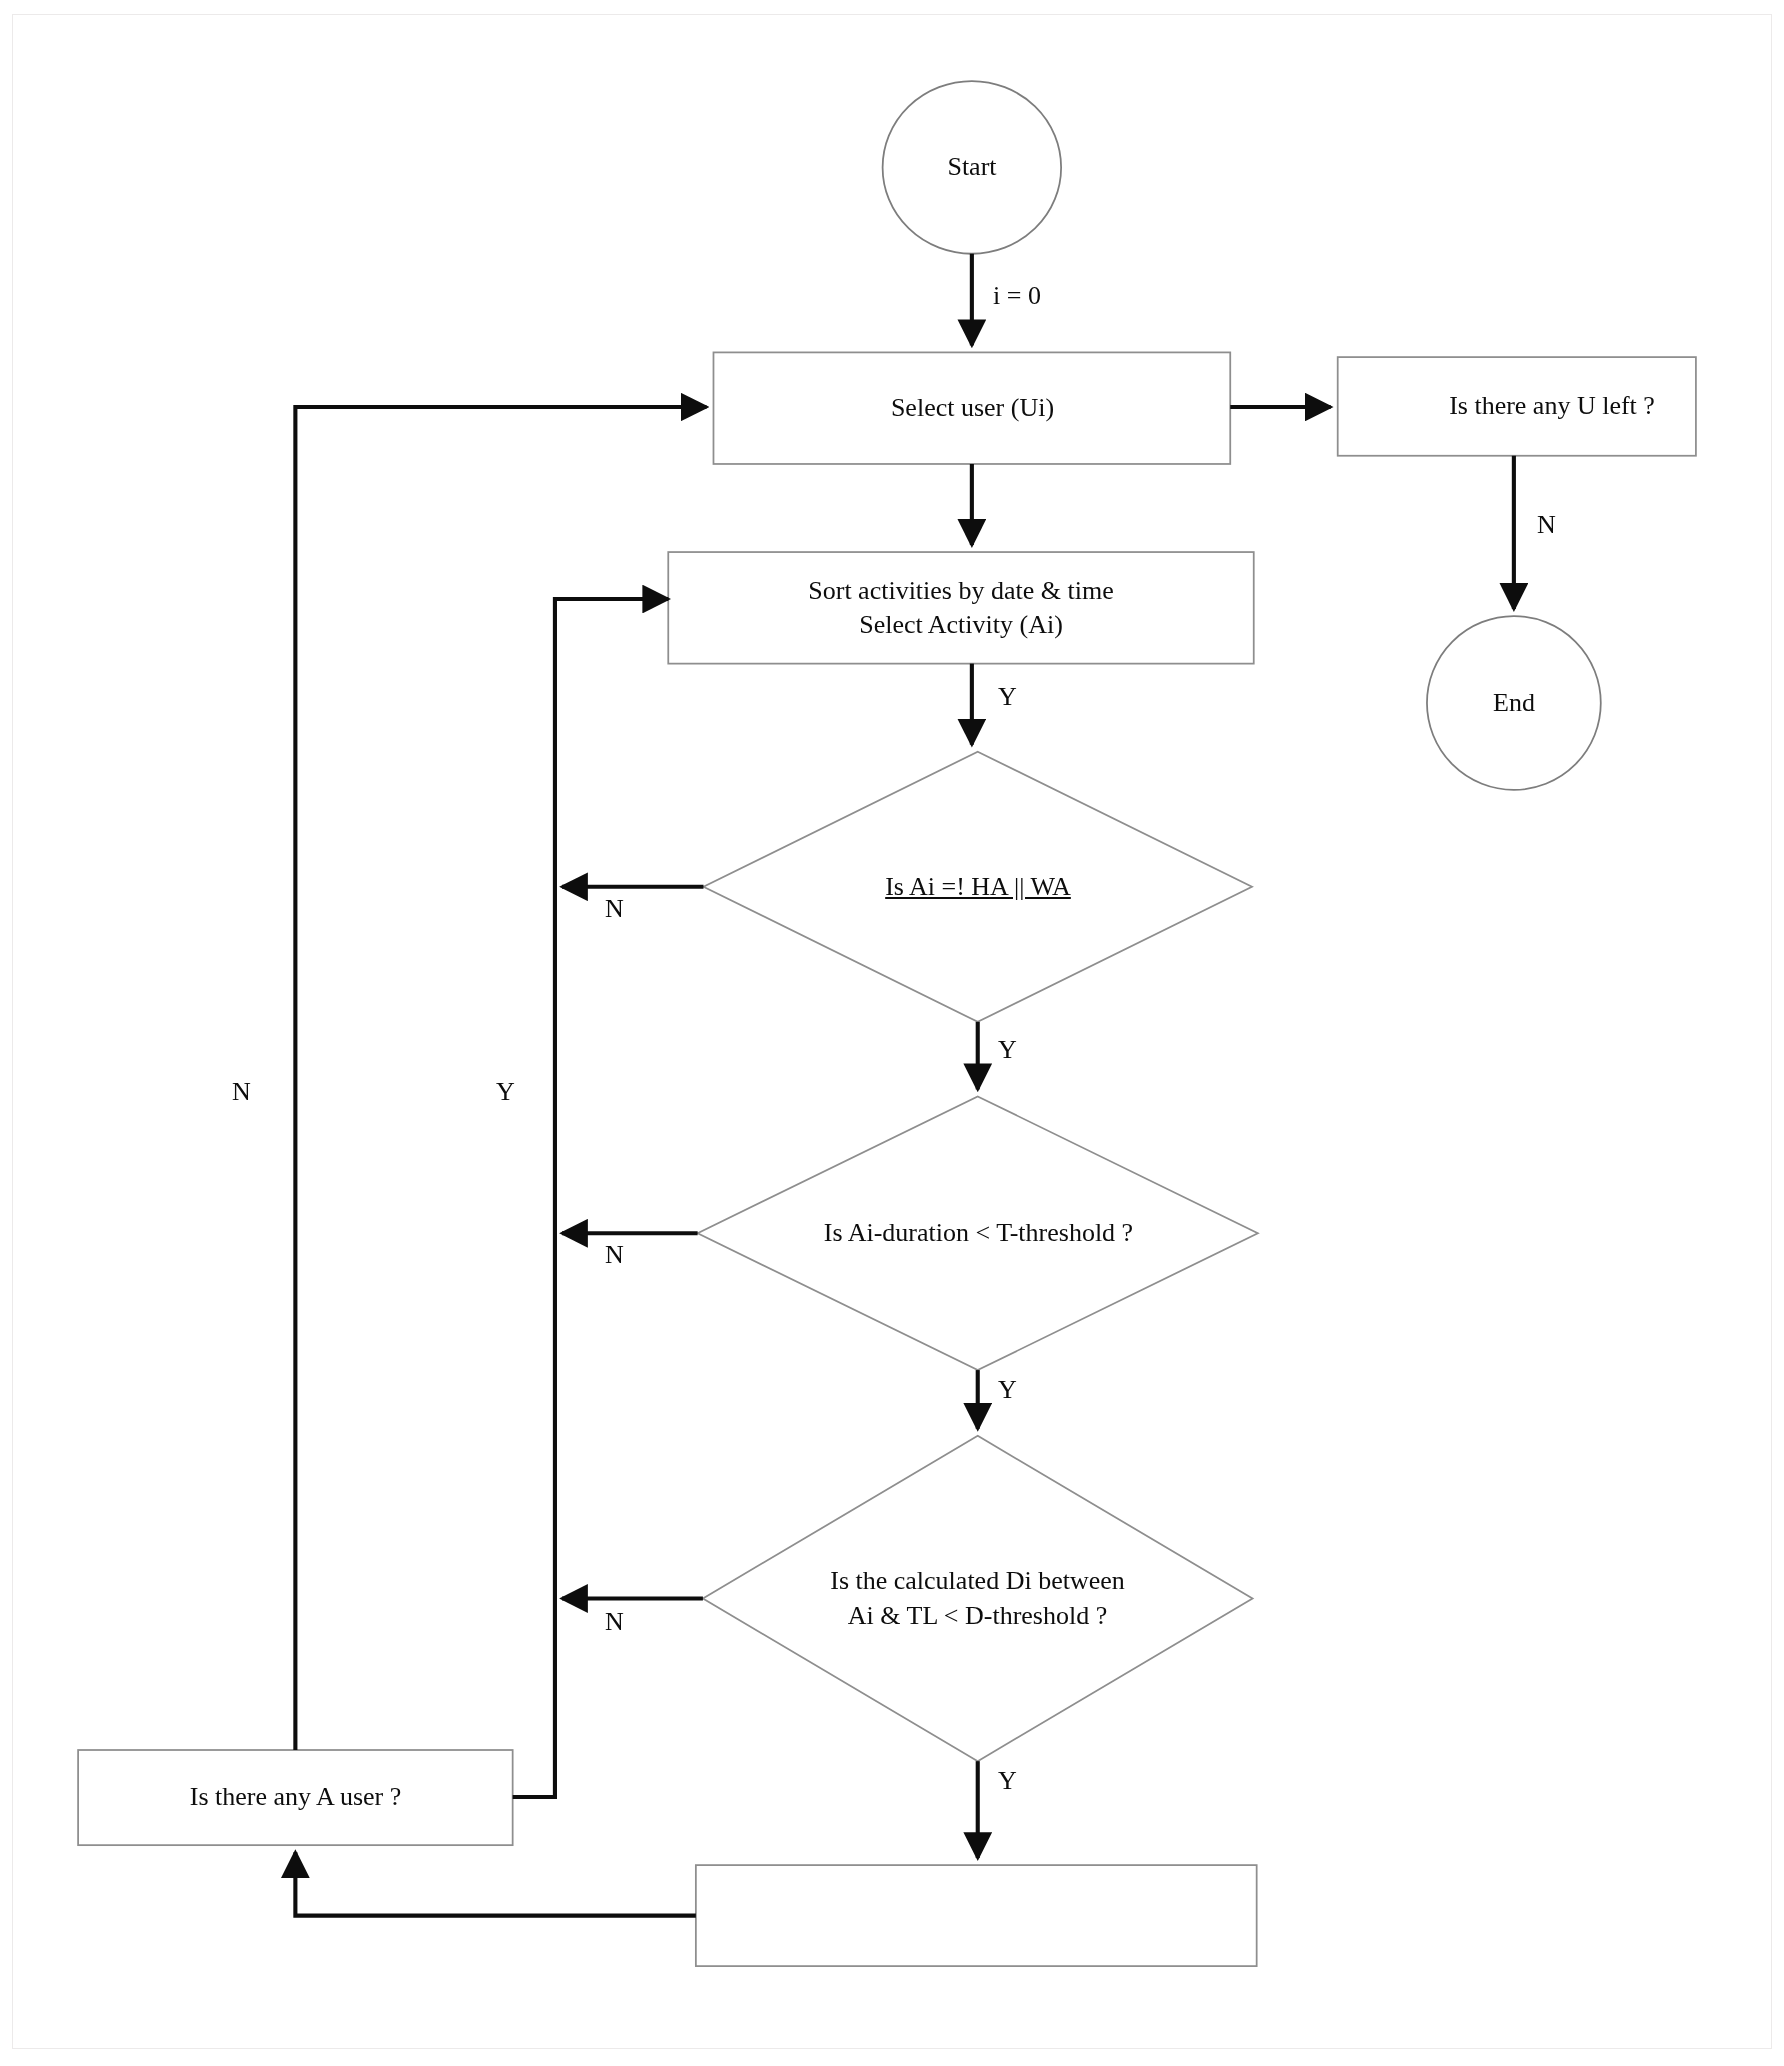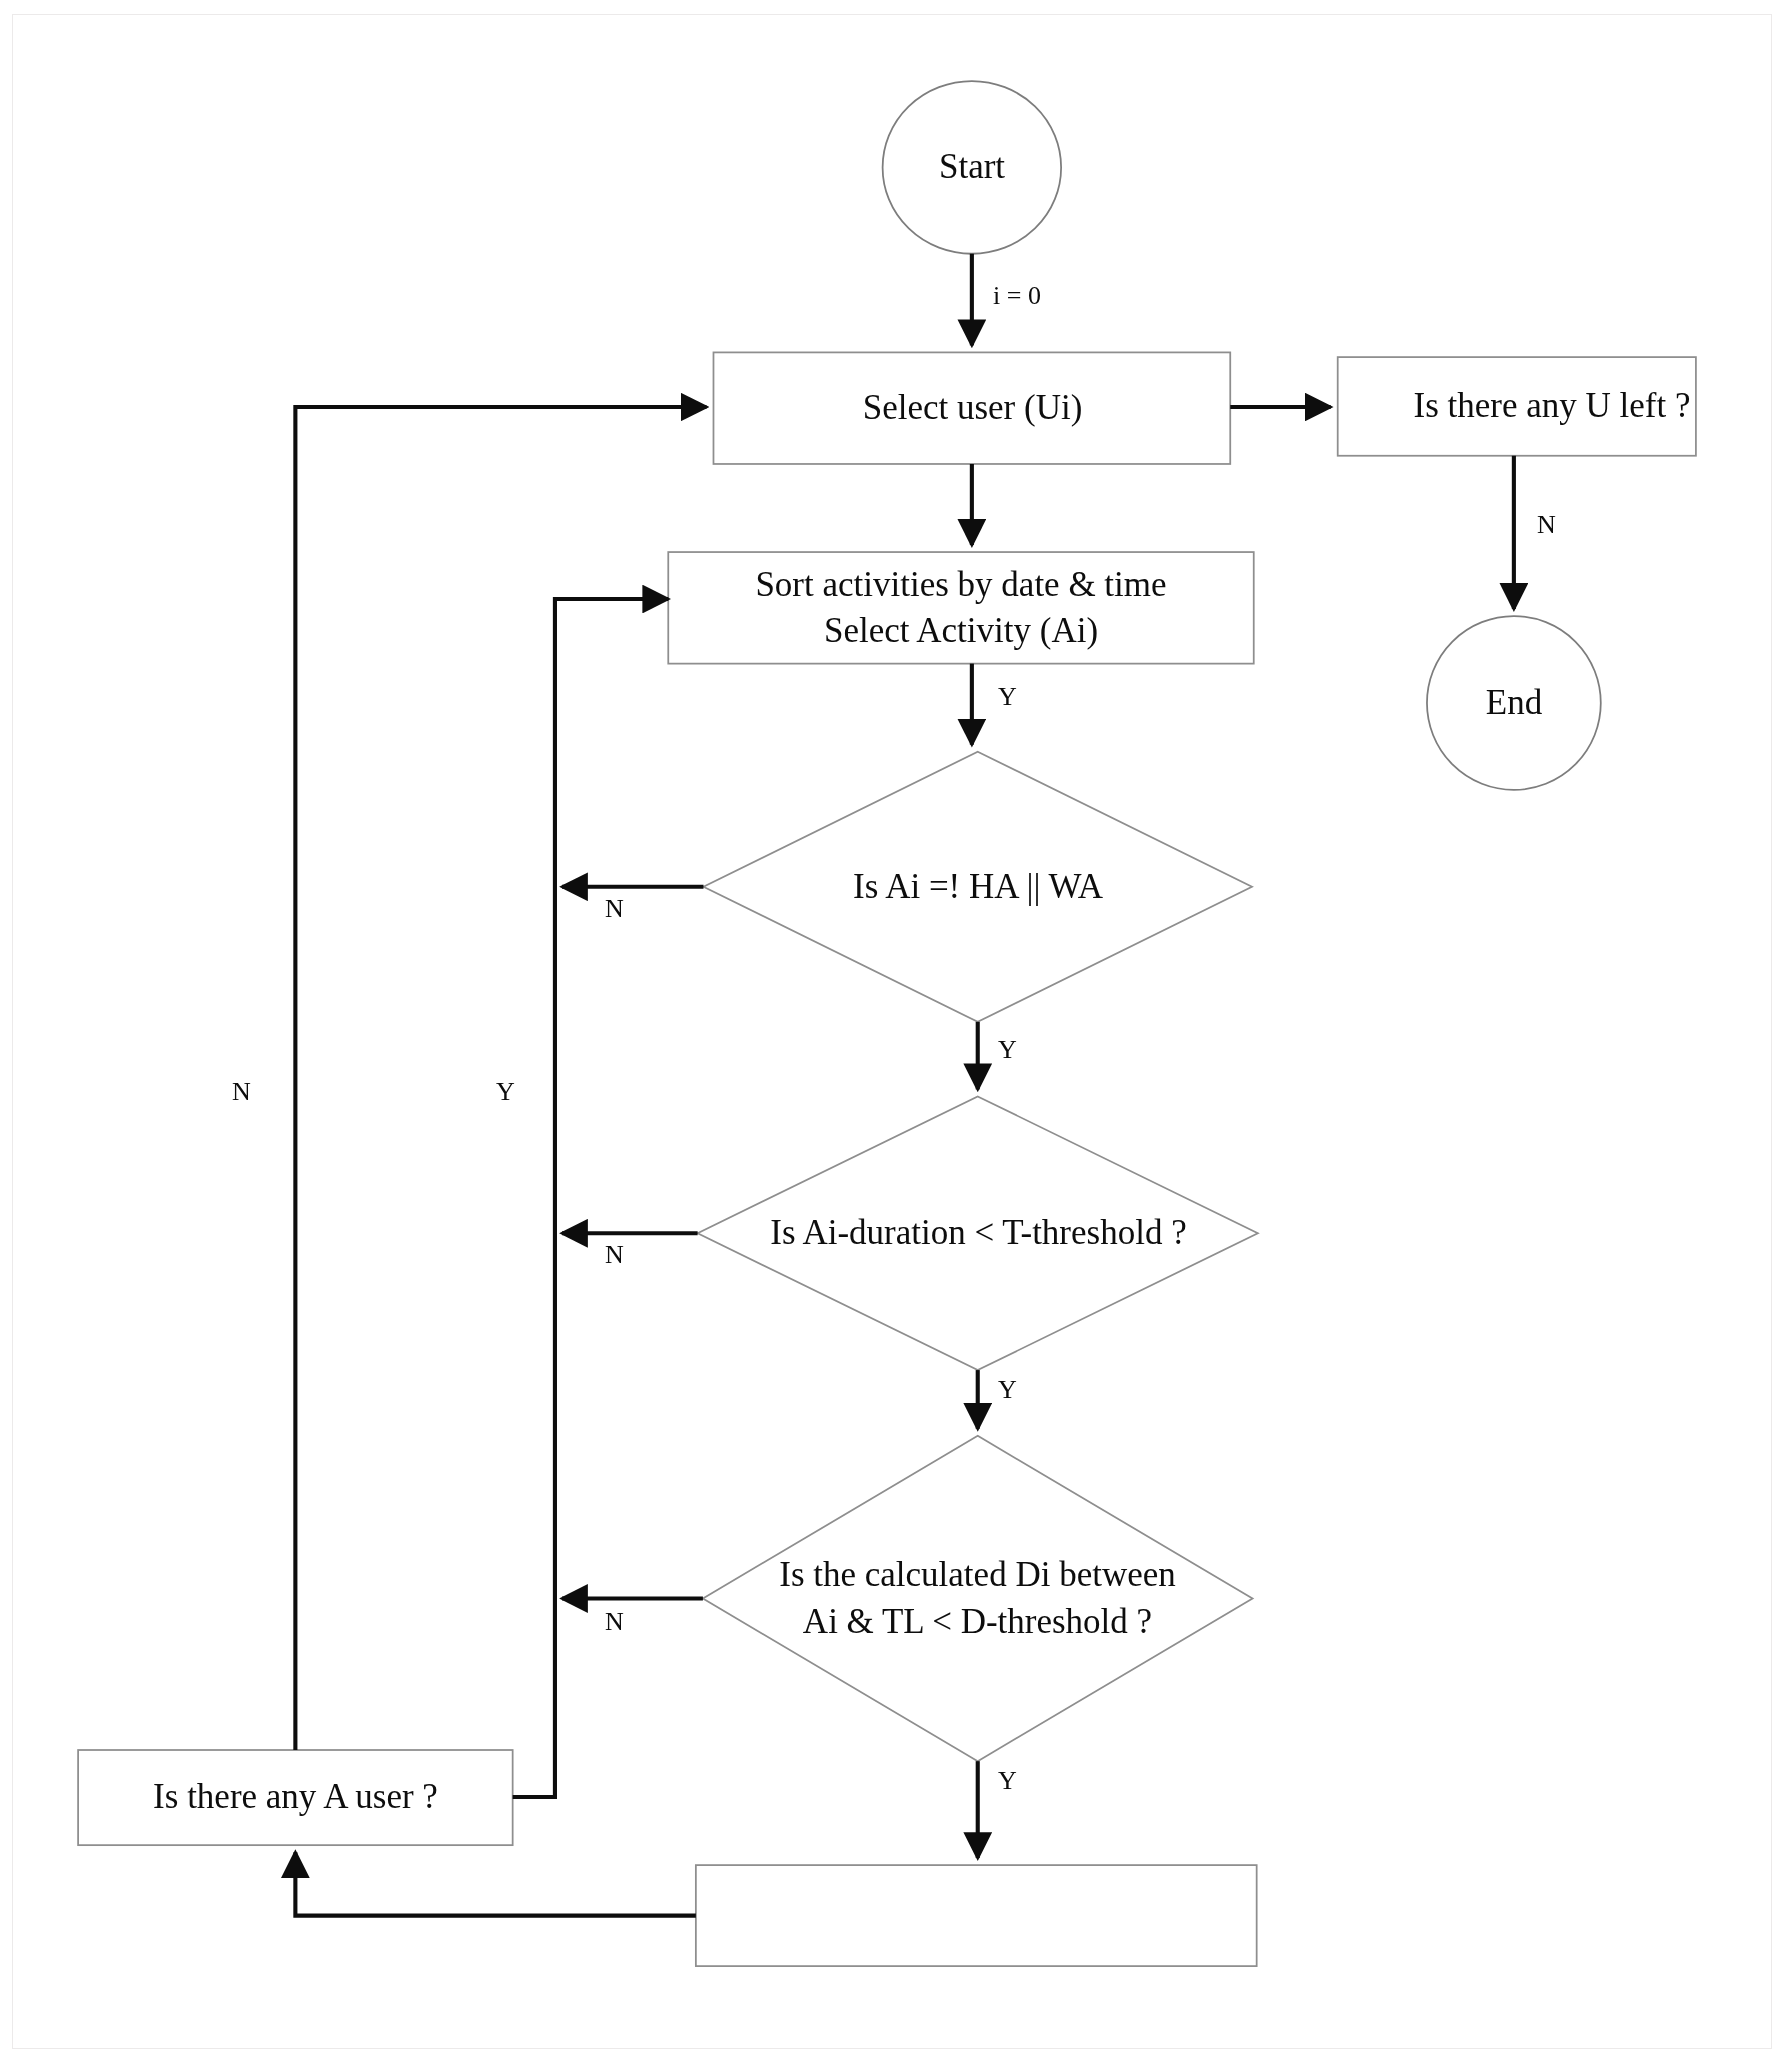--- a/index.html
+++ b/index.html
@@ -13,21 +13,21 @@
   #page-border{
     position:absolute;left:11.7px;top:13.5px;width:1760px;height:2035px;
     border:1.2px solid #eceaea;box-sizing:border-box;
   }
   svg#flow{position:absolute;left:0;top:0;width:1784px;height:2066px;}
   .node-label{
     position:absolute;
     text-align:center;
     color:#0d0d0d;
     font-family:"Liberation Serif", serif;
-    font-size:35px;
+    font-size:26px;
     line-height:1.32;
     white-space:pre-line;
     display:flex;align-items:center;justify-content:center;
     pointer-events:none;
   }
   .edge-label{
     position:absolute;
     color:#0d0d0d;
     font-family:"Liberation Serif", serif;
     font-size:26px;
@@ -102,21 +102,21 @@
 
   <div class="node-label" style="left:714px;top:352px;width:517px;height:112px;">Select user (Ui)</div>
 
   <div class="node-label" style="left:1338px;top:357px;width:428px;height:99px;">Is there any U left ?</div>
 
   <div class="node-label" style="left:1426px;top:668px;width:176px;height:70px;">End</div>
 
   <div class="node-label" style="left:668px;top:552px;width:586px;height:112px;">Sort activities by date &amp; time
 Select Activity (Ai)</div>
 
-  <div class="node-label" style="left:743px;top:852px;width:470px;height:70px;">Is Ai =! HA || WA</div>
+  <div class="node-label" style="left:743px;top:852px;width:470px;height:70px;text-decoration:underline;">Is Ai =! HA || WA</div>
 
   <div class="node-label" style="left:714px;top:1198px;width:529px;height:70px;">Is Ai-duration &lt; T-threshold ?</div>
 
   <div class="node-label" style="left:719px;top:1550px;width:517px;height:97px;">Is the calculated Di between
 Ai &amp; TL &lt; D-threshold ?</div>
 
   <div class="node-label" style="left:78px;top:1750px;width:435px;height:95px;">Is there any A user ?</div>
 
 
   <div class="edge-label" style="left:993px;top:283px;">i = 0</div>

